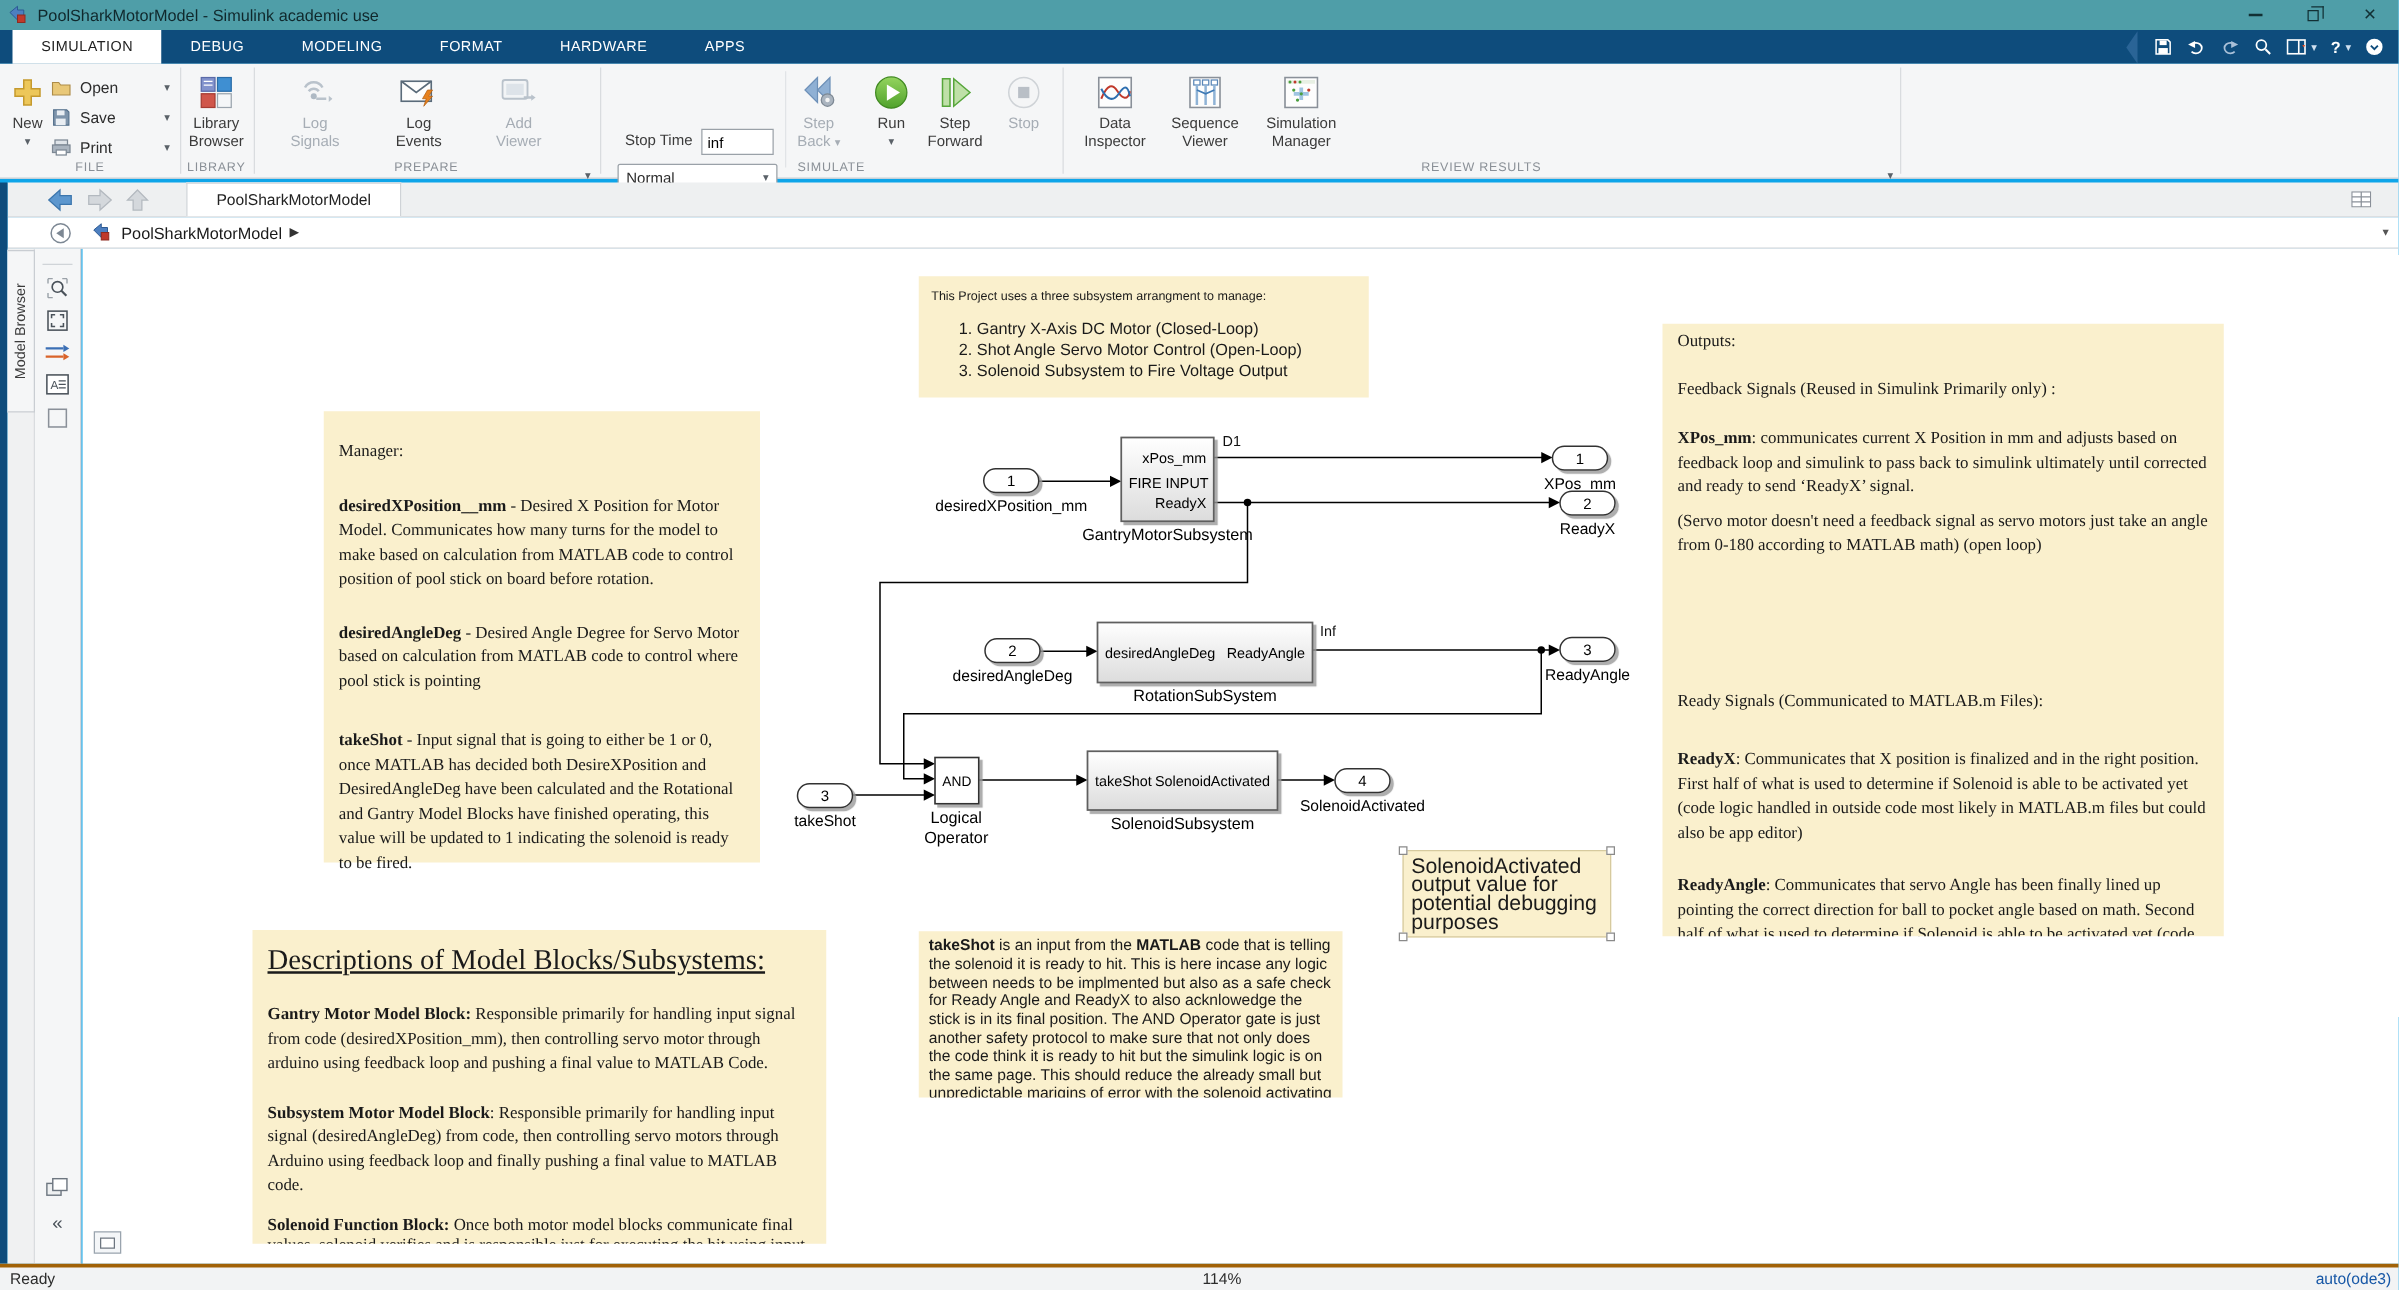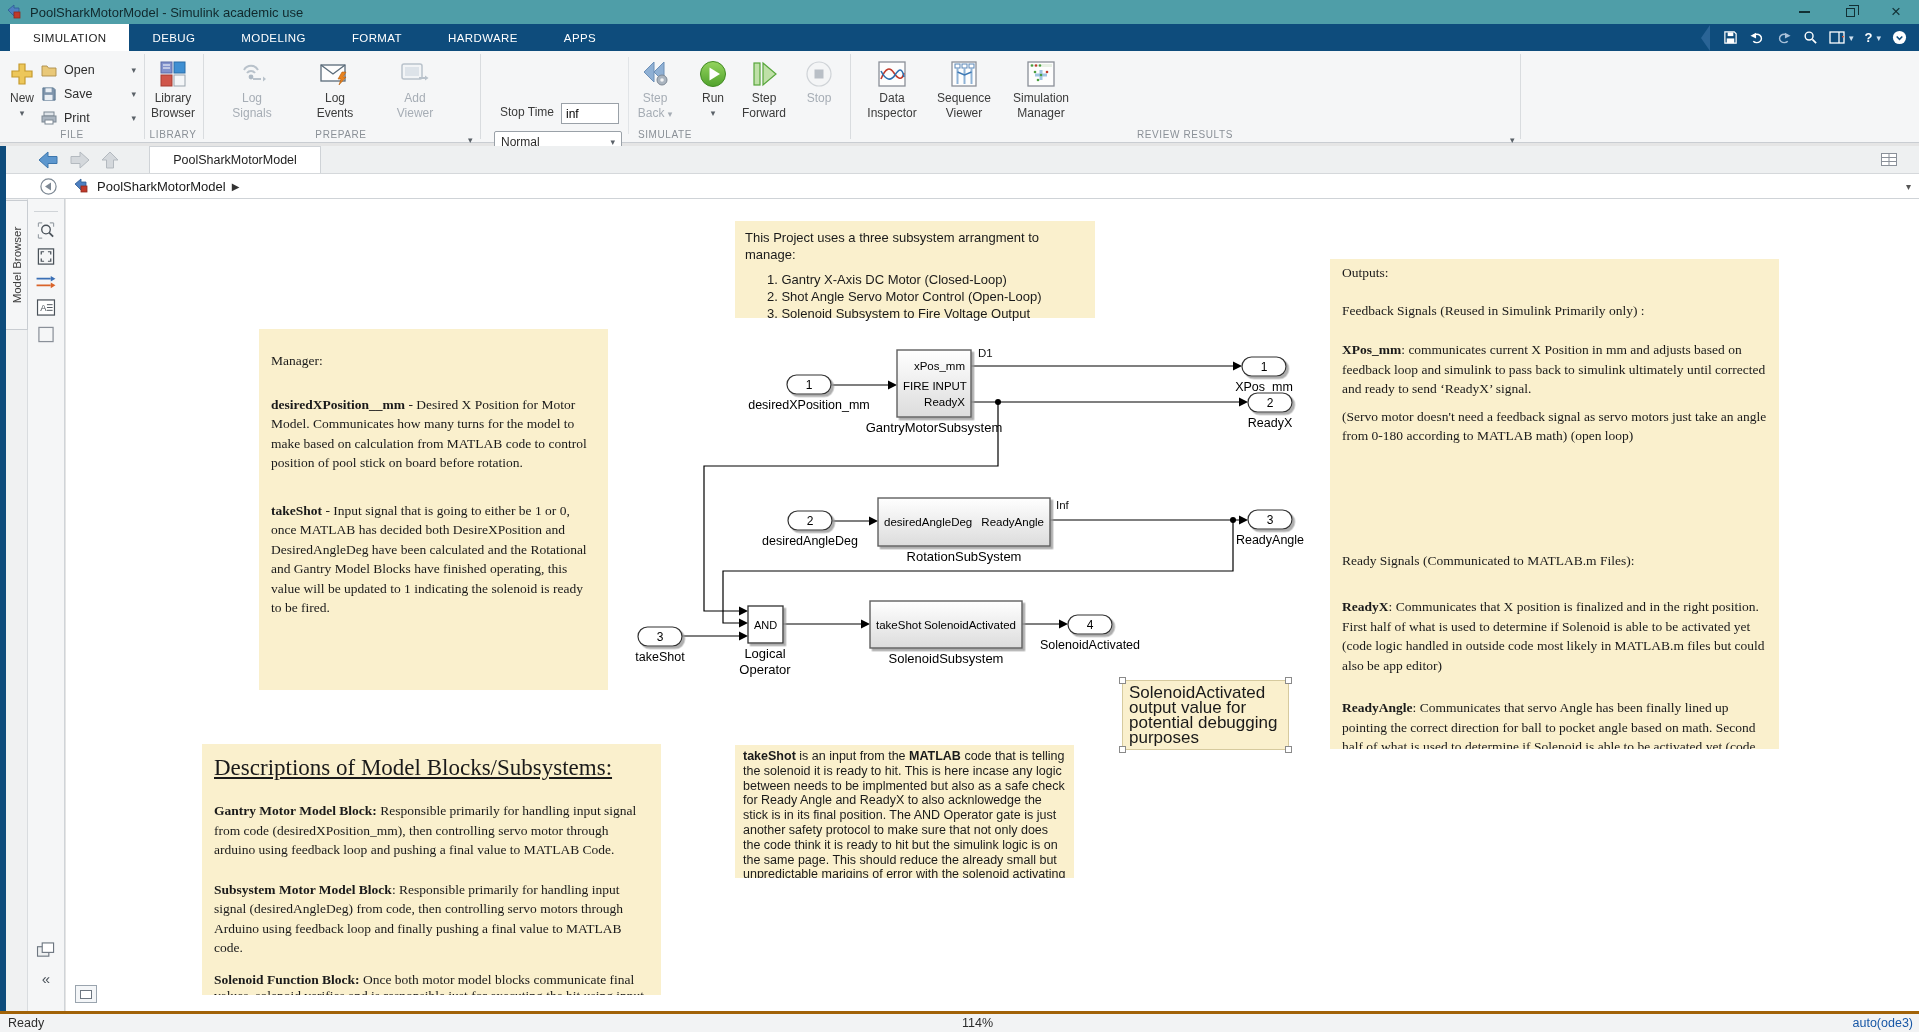--- a/index.html
+++ b/index.html
@@ -1,18 +1,18 @@
 <!DOCTYPE html>
 <html><head>
 <meta charset="utf-8">
 <style>
   * { margin:0; padding:0; box-sizing:border-box; }
   html,body { width:1919px; height:1032px; overflow:hidden; }
   body { font-family:"Liberation Sans", sans-serif; cursor:default; }
-  .app { position:relative; width:1919px; height:1032px; background:#e5e5e5; overflow:hidden; }
+  .app { position:relative; width:1919px; height:1032px; background:#0ea5e9; overflow:hidden; }
 
   
   .titlebar { position:absolute; left:0; top:0; width:100%; height:24px; background:#4F9EA8; display:flex; align-items:center; }
   .titlebar .ticon { margin-left:6px; }
   .titlebar .ttext { margin-left:8px; font-size:13px; color:#10282c; }
   .winbtns { position:absolute; right:0; top:0; height:24px; display:flex; }
   .winbtn { width:46px; height:24px; display:flex; align-items:center; justify-content:center; color:#123034; font-size:14px; }
   .minbar { width:11px; height:1.5px; background:#123034; }
   .restorebox { width:9px; height:9px; border:1.2px solid #123034; position:relative; }
   .restorebox:before { content:""; position:absolute; left:2px; top:-4px; width:9px; height:9px; border:1.2px solid #123034; border-left:none; border-bottom:none; }
@@ -64,21 +64,21 @@
   .browsertab span { position:absolute; left:50%; top:50%; transform:translate(-50%,-50%) rotate(-90deg); white-space:nowrap; font-size:11.5px; color:#3b3b3b; }
   .palette { position:absolute; left:28px; top:199px; width:37px; bottom:21px; background:#f5f6f7; border-right:1px solid #d0d4d8; }
   .palicon { position:absolute; left:50%; transform:translateX(-50%); }
   .palsep { position:absolute; left:6px; right:6px; height:1px; background:#d0d4d8; }
 
   
   .canvas { position:absolute; left:66px; top:199px; width:1853px; height:812px; background:#fff; overflow:hidden; }
   .note { position:absolute; background:#FAF0CD; color:#1a1a1a; }
   .note-sans { font-family:"Liberation Sans",sans-serif; }
   .note-serif { font-family:"Liberation Serif",serif; }
-  .np-title { font-size:13px; line-height:17px; }
+  .np-title { font-size:10px; line-height:17px; }
   .np-item { font-size:13px; line-height:17px; margin-left:22px; }
   .handle { position:absolute; width:7px; height:7px; background:#fff; border:1px solid #8a8a8a; }
   .sn-text { font-size:17px; line-height:15px; }
 
   .inputs-note p, .outputs-note p, .desc-note p { font-size:13.5px; line-height:19.5px; }
   .svg-diagram { position:absolute; left:0; top:0; }
 
   
   .statusbar { position:absolute; left:0; bottom:0; width:100%; height:21px; background:#f2f3f4; border-top:3px solid #a16207; font-size:12.5px; color:#2c2c2c; }
   .status-left { position:absolute; left:8px; top:2px; }
@@ -451,20 +451,21 @@
       <div class="np-title">This Project uses a three subsystem arrangment to manage:</div>
       <div style="height:8px;"></div>
       <div class="np-item">1. Gantry X-Axis DC Motor (Closed-Loop)</div>
       <div class="np-item">2. Shot Angle Servo Motor Control (Open-Loop)</div>
       <div class="np-item">3. Solenoid Subsystem to Fire Voltage Output</div>
     </div>
 
     <div class="note note-serif inputs-note" style="left:193px; top:130px; width:349px; height:361px; padding:22px 12px 0 12px;">
       <p>Manager:</p>
       <p style="margin-top:24px;"><b>desiredXPosition__mm</b><span> - Desired X Position for Motor Model. Communicates how many turns for the model to make based on calculation from MATLAB code to control position of pool stick on board before rotation.</span></p>
+      <p style="margin-top:23px;"><b>desiredAngleDeg</b><span> - Desired Angle Degree for Servo Motor based on calculation from MATLAB code to control where pool stick is pointing</span></p>
       <p style="margin-top:28px;"><b>takeShot</b><span> - Input signal that is going to either be 1 or 0, once MATLAB has decided both DesireXPosition and DesiredAngleDeg have been calculated and the Rotational and Gantry Model Blocks have finished operating, this value will be updated to 1 indicating the solenoid is ready to be fired.</span></p>
     </div>
 
     <div class="note note-serif outputs-note" style="left:1264px; top:60px; width:449px; height:490px; padding:4px 12px 0 12px; overflow:hidden;">
       <p>Outputs:</p>
       <p style="margin-top:18px;">Feedback Signals (Reused in Simulink Primarily only) :</p>
       <p style="margin-top:20px;"><b>XPos_mm</b><span>: communicates current X Position in mm and adjusts based on feedback loop and simulink to pass back to simulink ultimately until corrected and ready to send ‘ReadyX’ signal.</span></p>
       <p style="margin-top:8px;">(Servo motor doesn't need a feedback signal as servo motors just take an angle from 0-180 according to MATLAB math) (open loop)</p>
       <p style="margin-top:105px;">Ready Signals (Communicated to MATLAB.m Files):</p>
       <p style="margin-top:27px;"><b>ReadyX</b><span>: Communicates that X position is finalized and in the right position. First half of what is used to determine if Solenoid is able to be activated yet (code logic handled in outside code most likely in MATLAB.m files but could also be app editor)</span></p>

